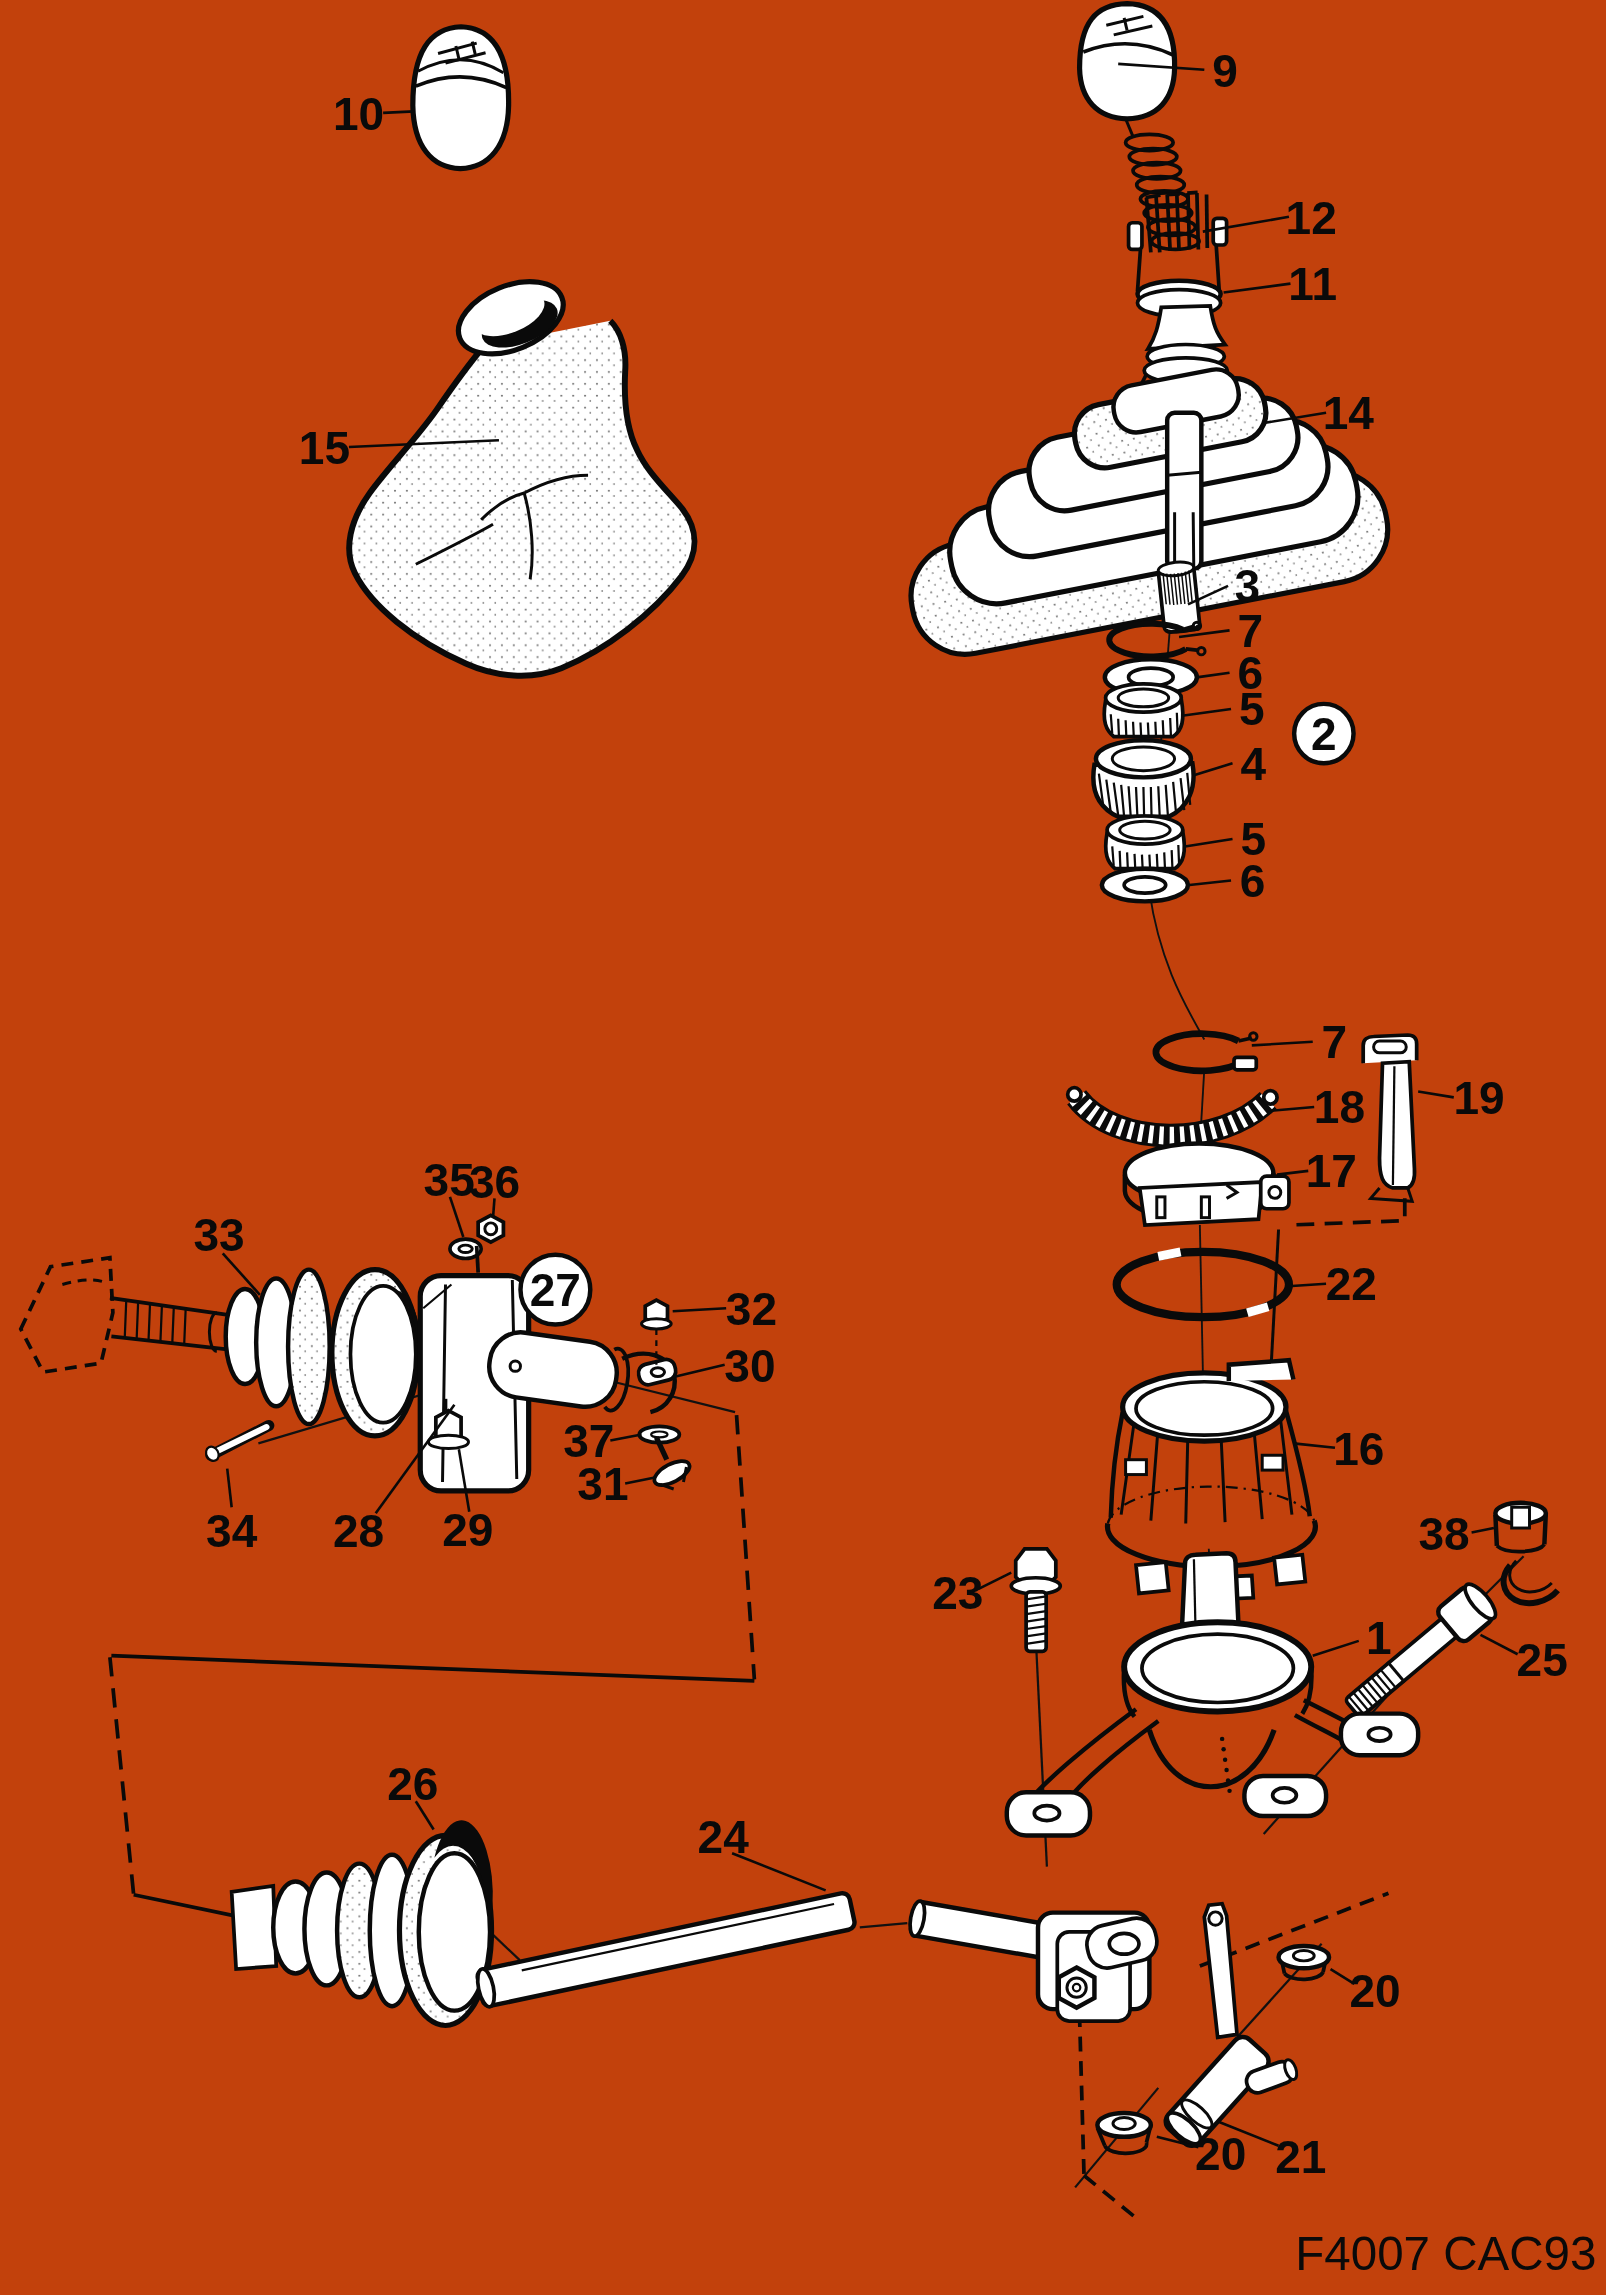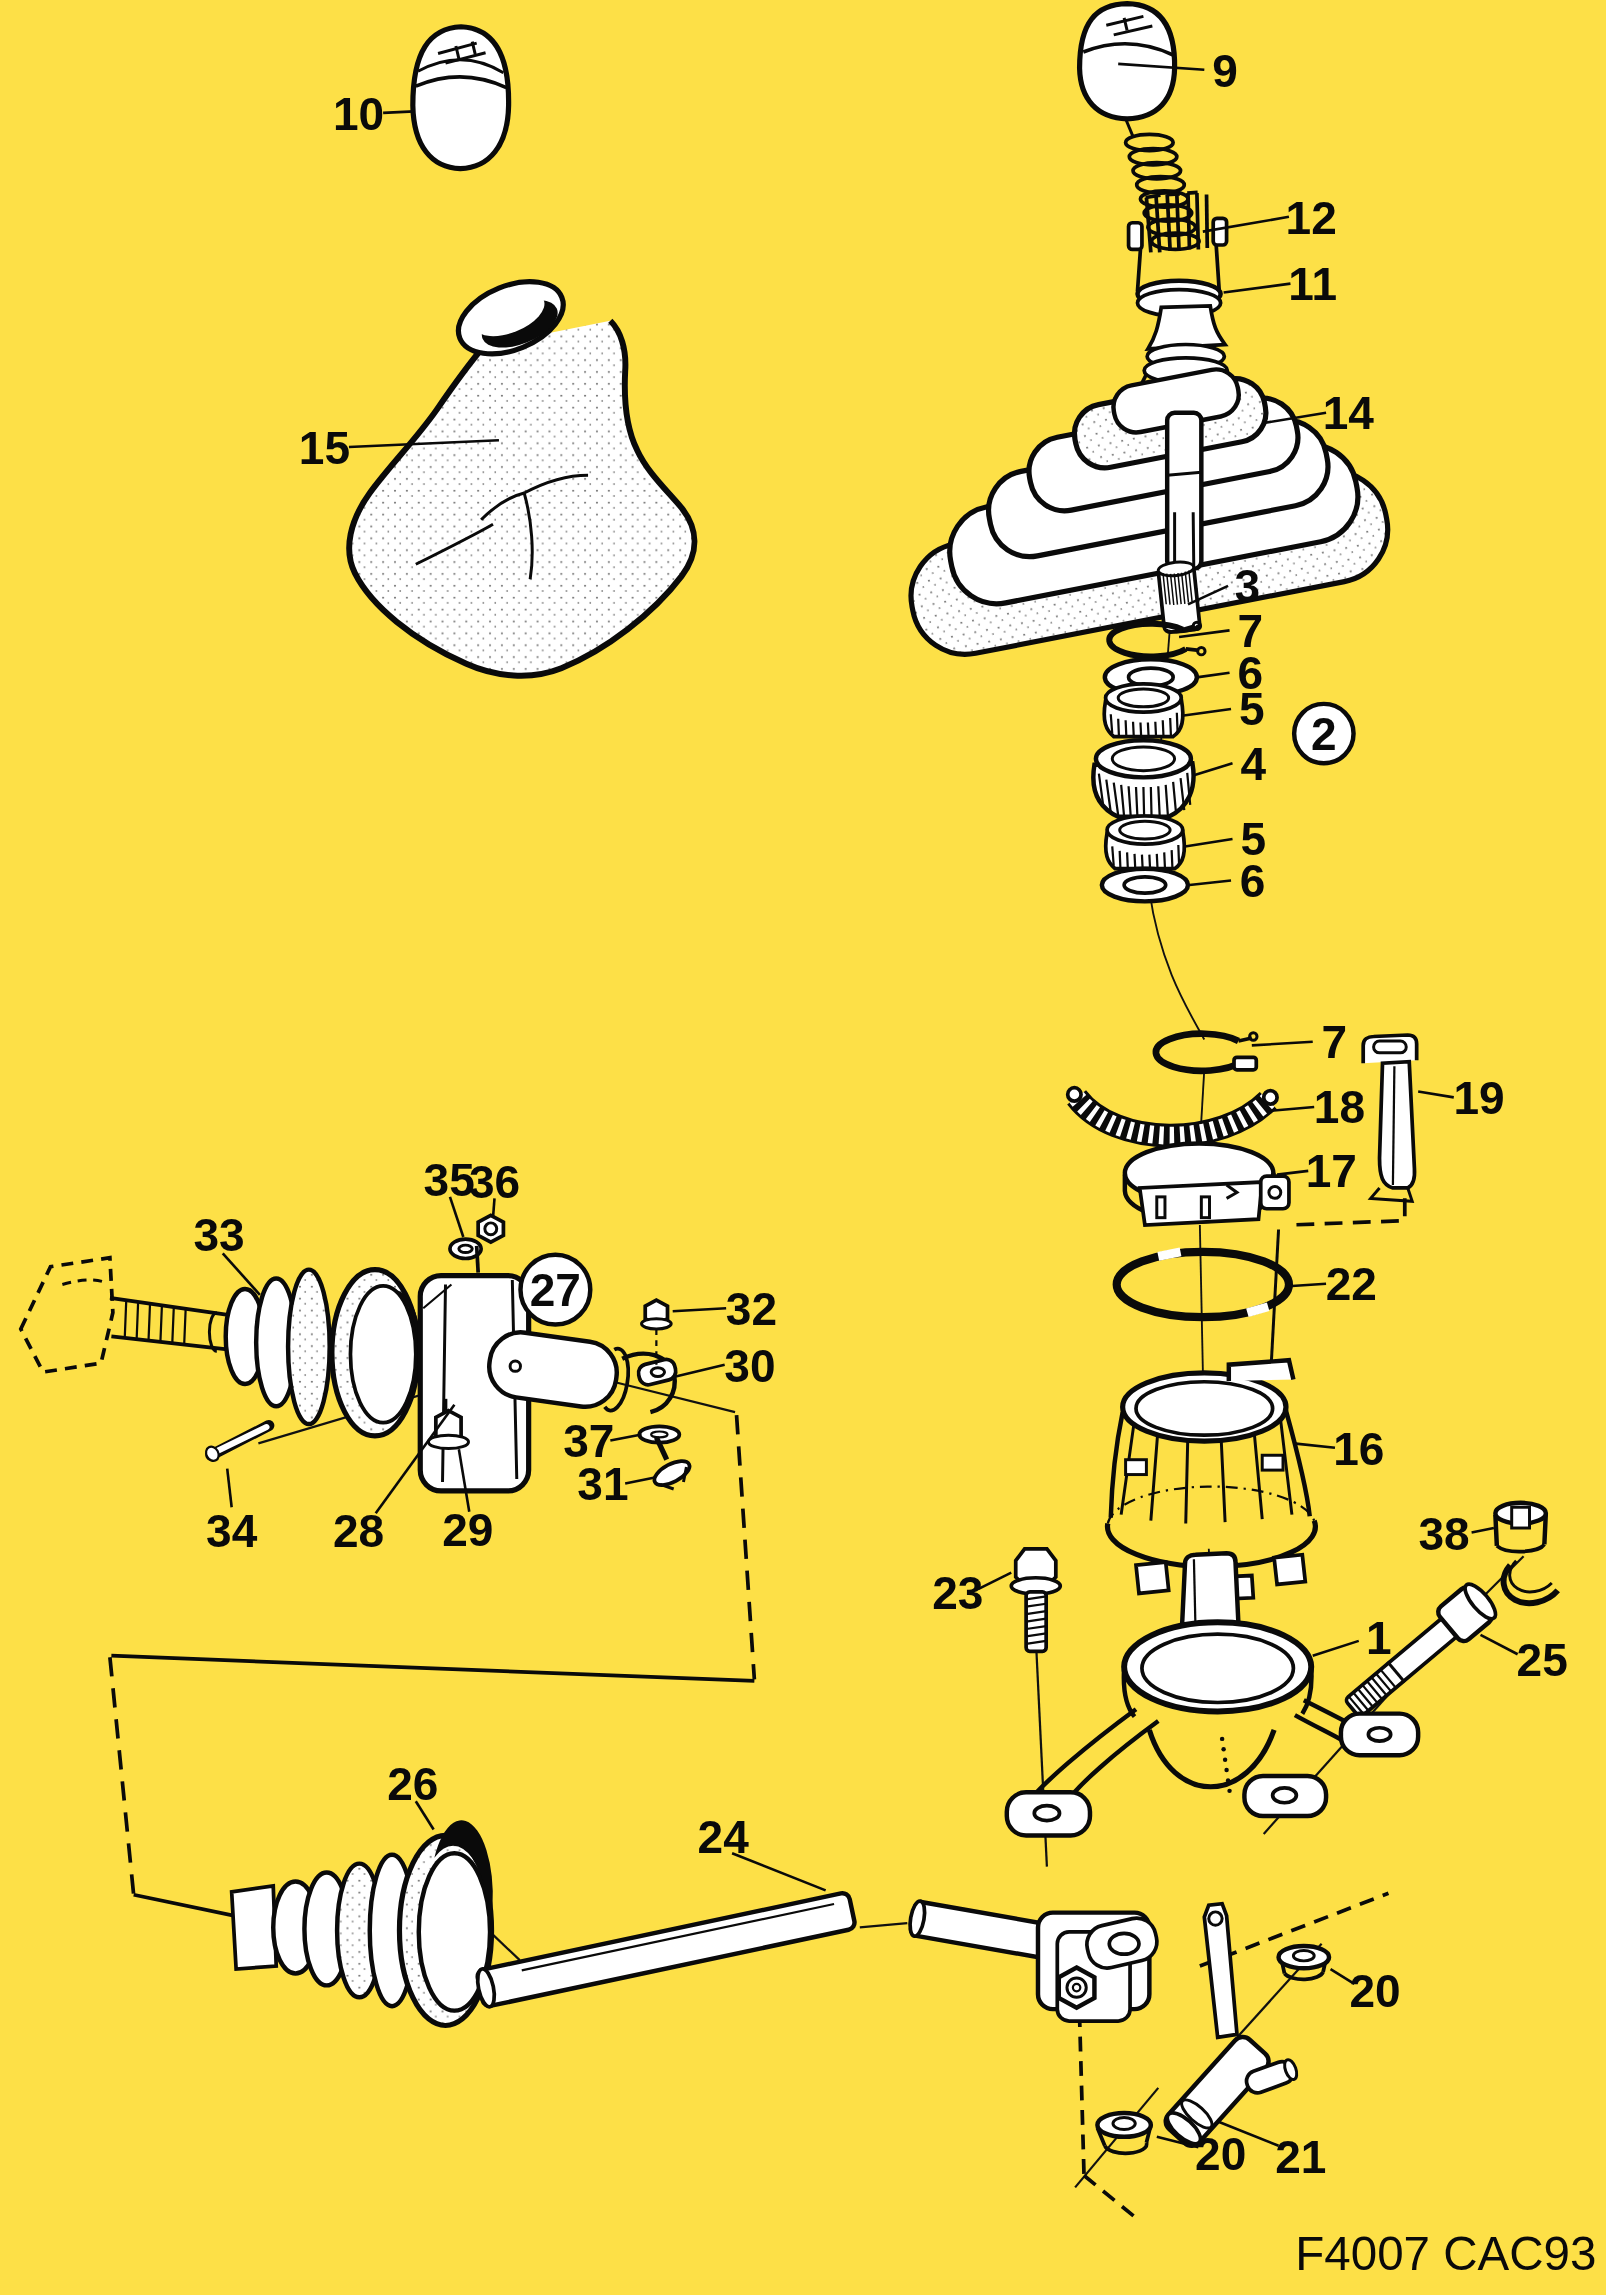--- a/index.html
+++ b/index.html
@@ -1,16 +1,16 @@
 <!DOCTYPE html>
 <html style="font-size:12px"><head>
 <meta charset="utf-8">
 <style>
   html,body{margin:0;padding:0;background:#fff;}
-  #page{position:relative;width:1606px;height:2295px;background:#fde047;
+  #page{position:relative;width:1606px;height:2295px;background:#c2410c;
         font-family:"Liberation Sans", sans-serif;}
   svg{position:absolute;left:0;top:0;}
   .callout-text{font-family:"Liberation Sans", sans-serif;font-weight:bold;
         font-size:62px;fill:#0a0a0a;}
   .code-text{font-family:"Liberation Sans", sans-serif;font-weight:normal;
         font-size:64px;fill:#0a0a0a;}
 </style>
 </head>
 <body>
 

